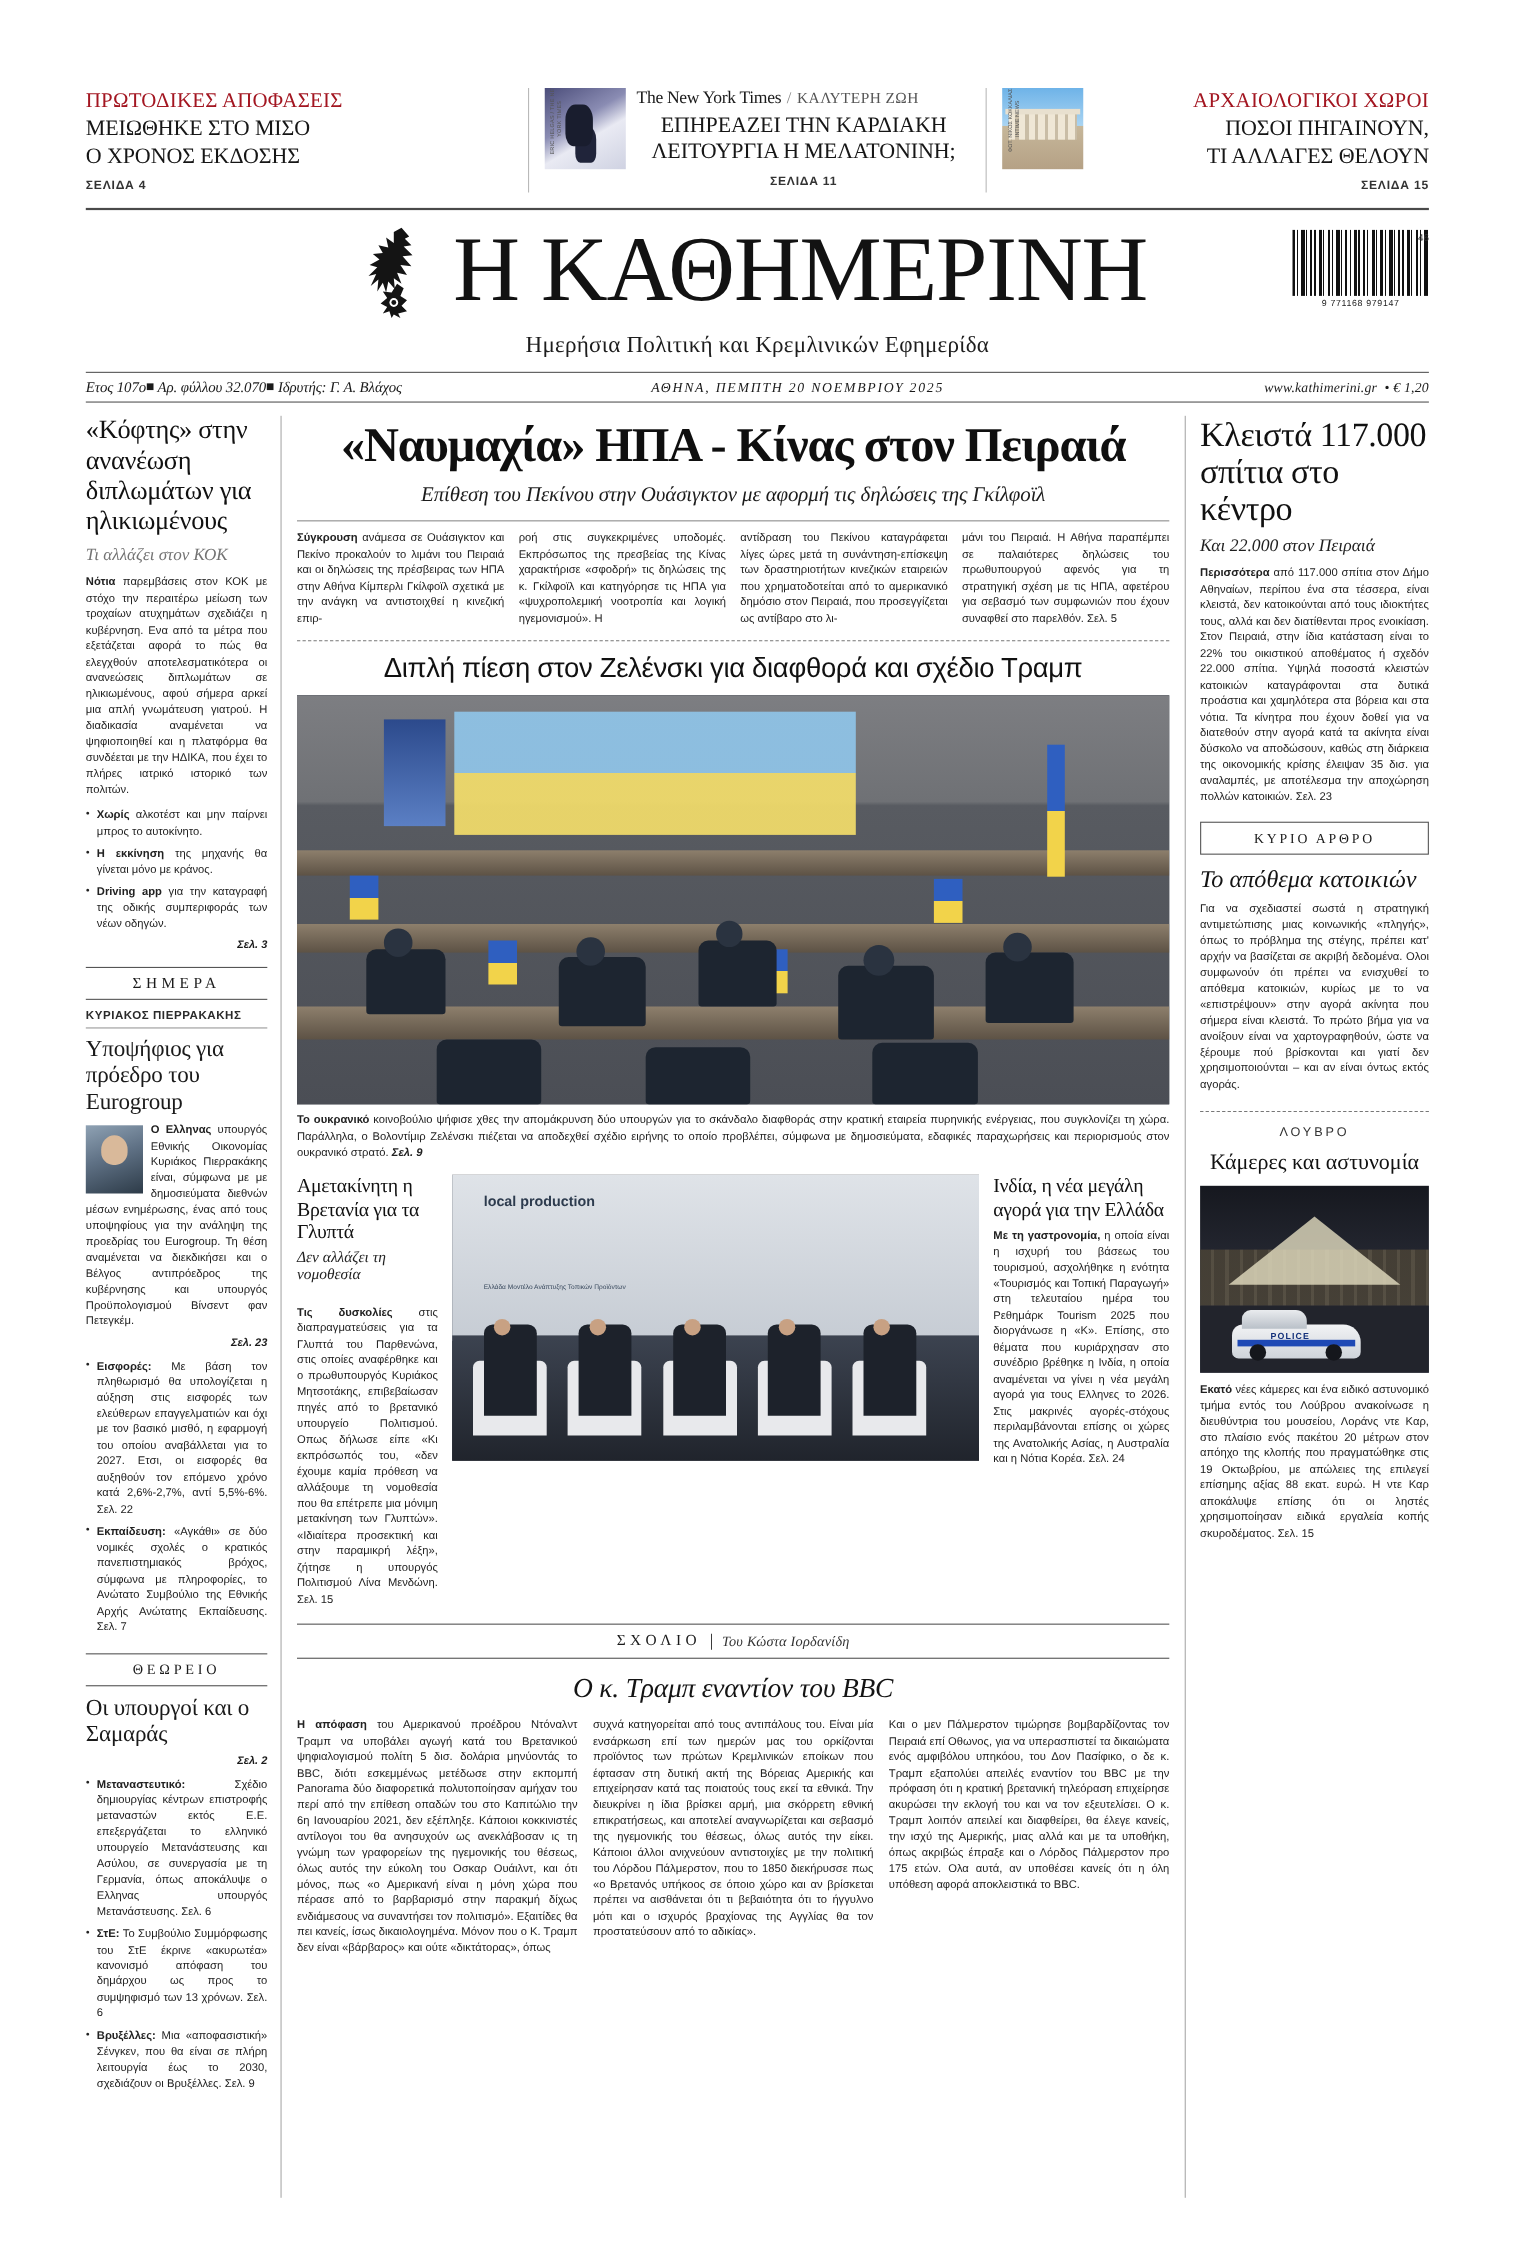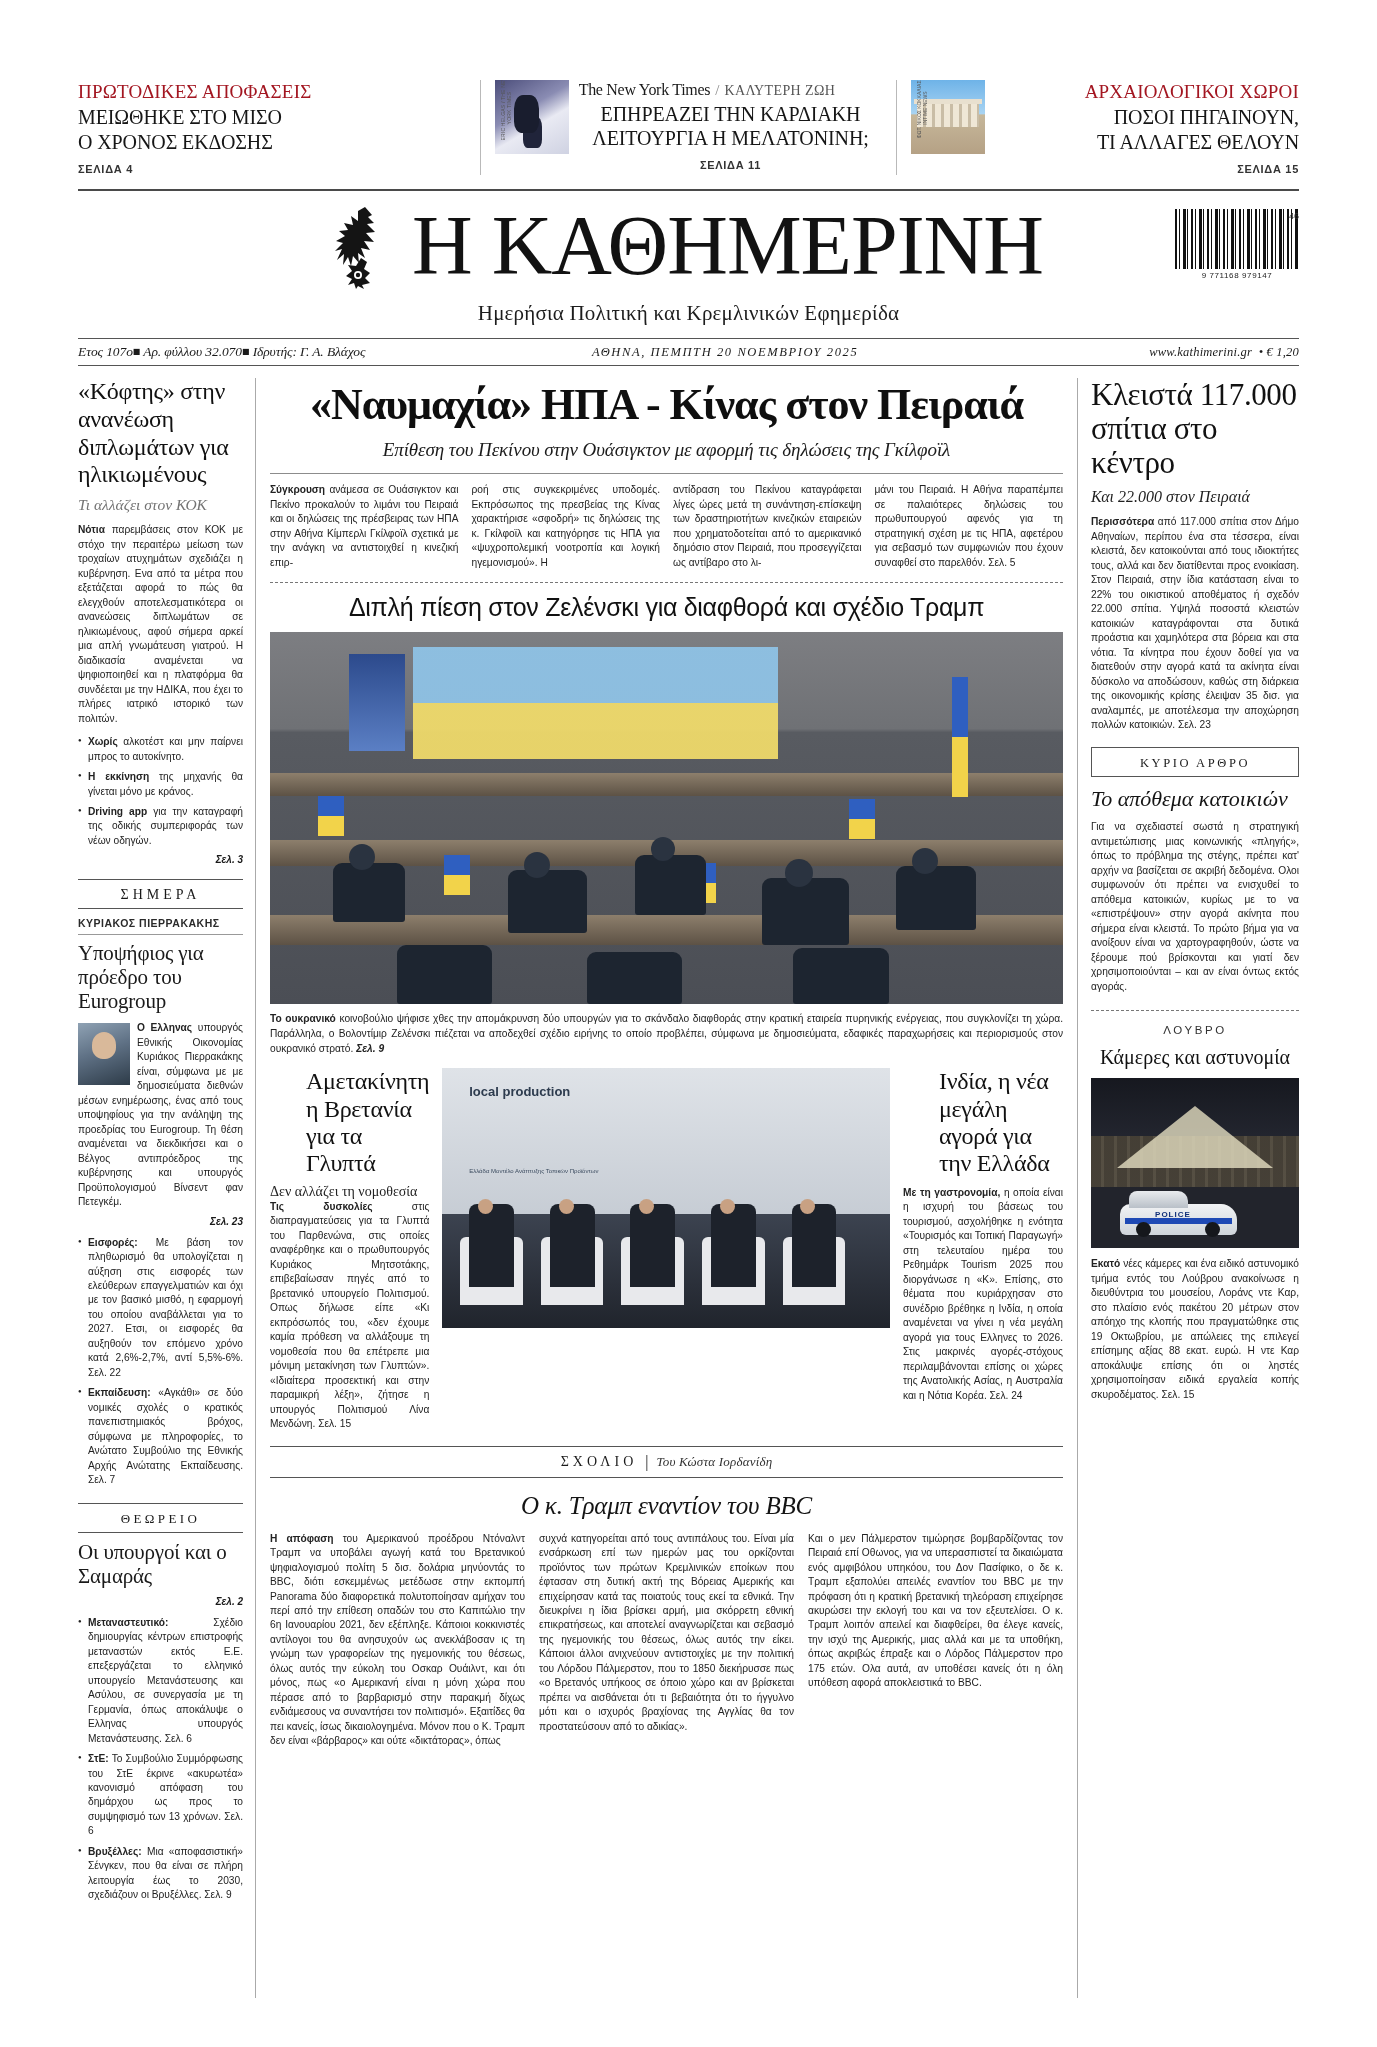--- a/index.html
+++ b/index.html
@@ -249,24 +249,24 @@
     margin-top: 8px; color: #222;
   }
   .caption b { font-weight: 700; }
   .caption i { font-style: italic; font-weight: 700; }
 
   .two-stories { display: flex; gap: 13px; margin-top: 12px; }
   .st-left { flex: 0 0 128px; }
   .st-photo { flex: 1; }
   .st-right { flex: 0 0 160px; }
   .st-head {
-    font-size: 24px; line-height: 1.14; letter-spacing: -.3px; color: #111; margin-left: 36px;
+    font-size: 18px; line-height: 1.14; letter-spacing: -.3px; color: #111;
   }
   .st-sub {
-    font-size: 14px; margin: 6px 0 0; color: #222;
+    font-size: 14px; font-style: italic; margin: 6px 0 19px; color: #222;
   }
   .panel-photo {
     width: 100%; height: 260px; position: relative; overflow: hidden;
     background: #2b2f38;
   }
   .pp-screen {
     position:absolute; left:0; top:0; width:100%; height:58%;
     background: linear-gradient(#dfe3e8, #c6ccd4);
   }
   .pp-screen-txt {

